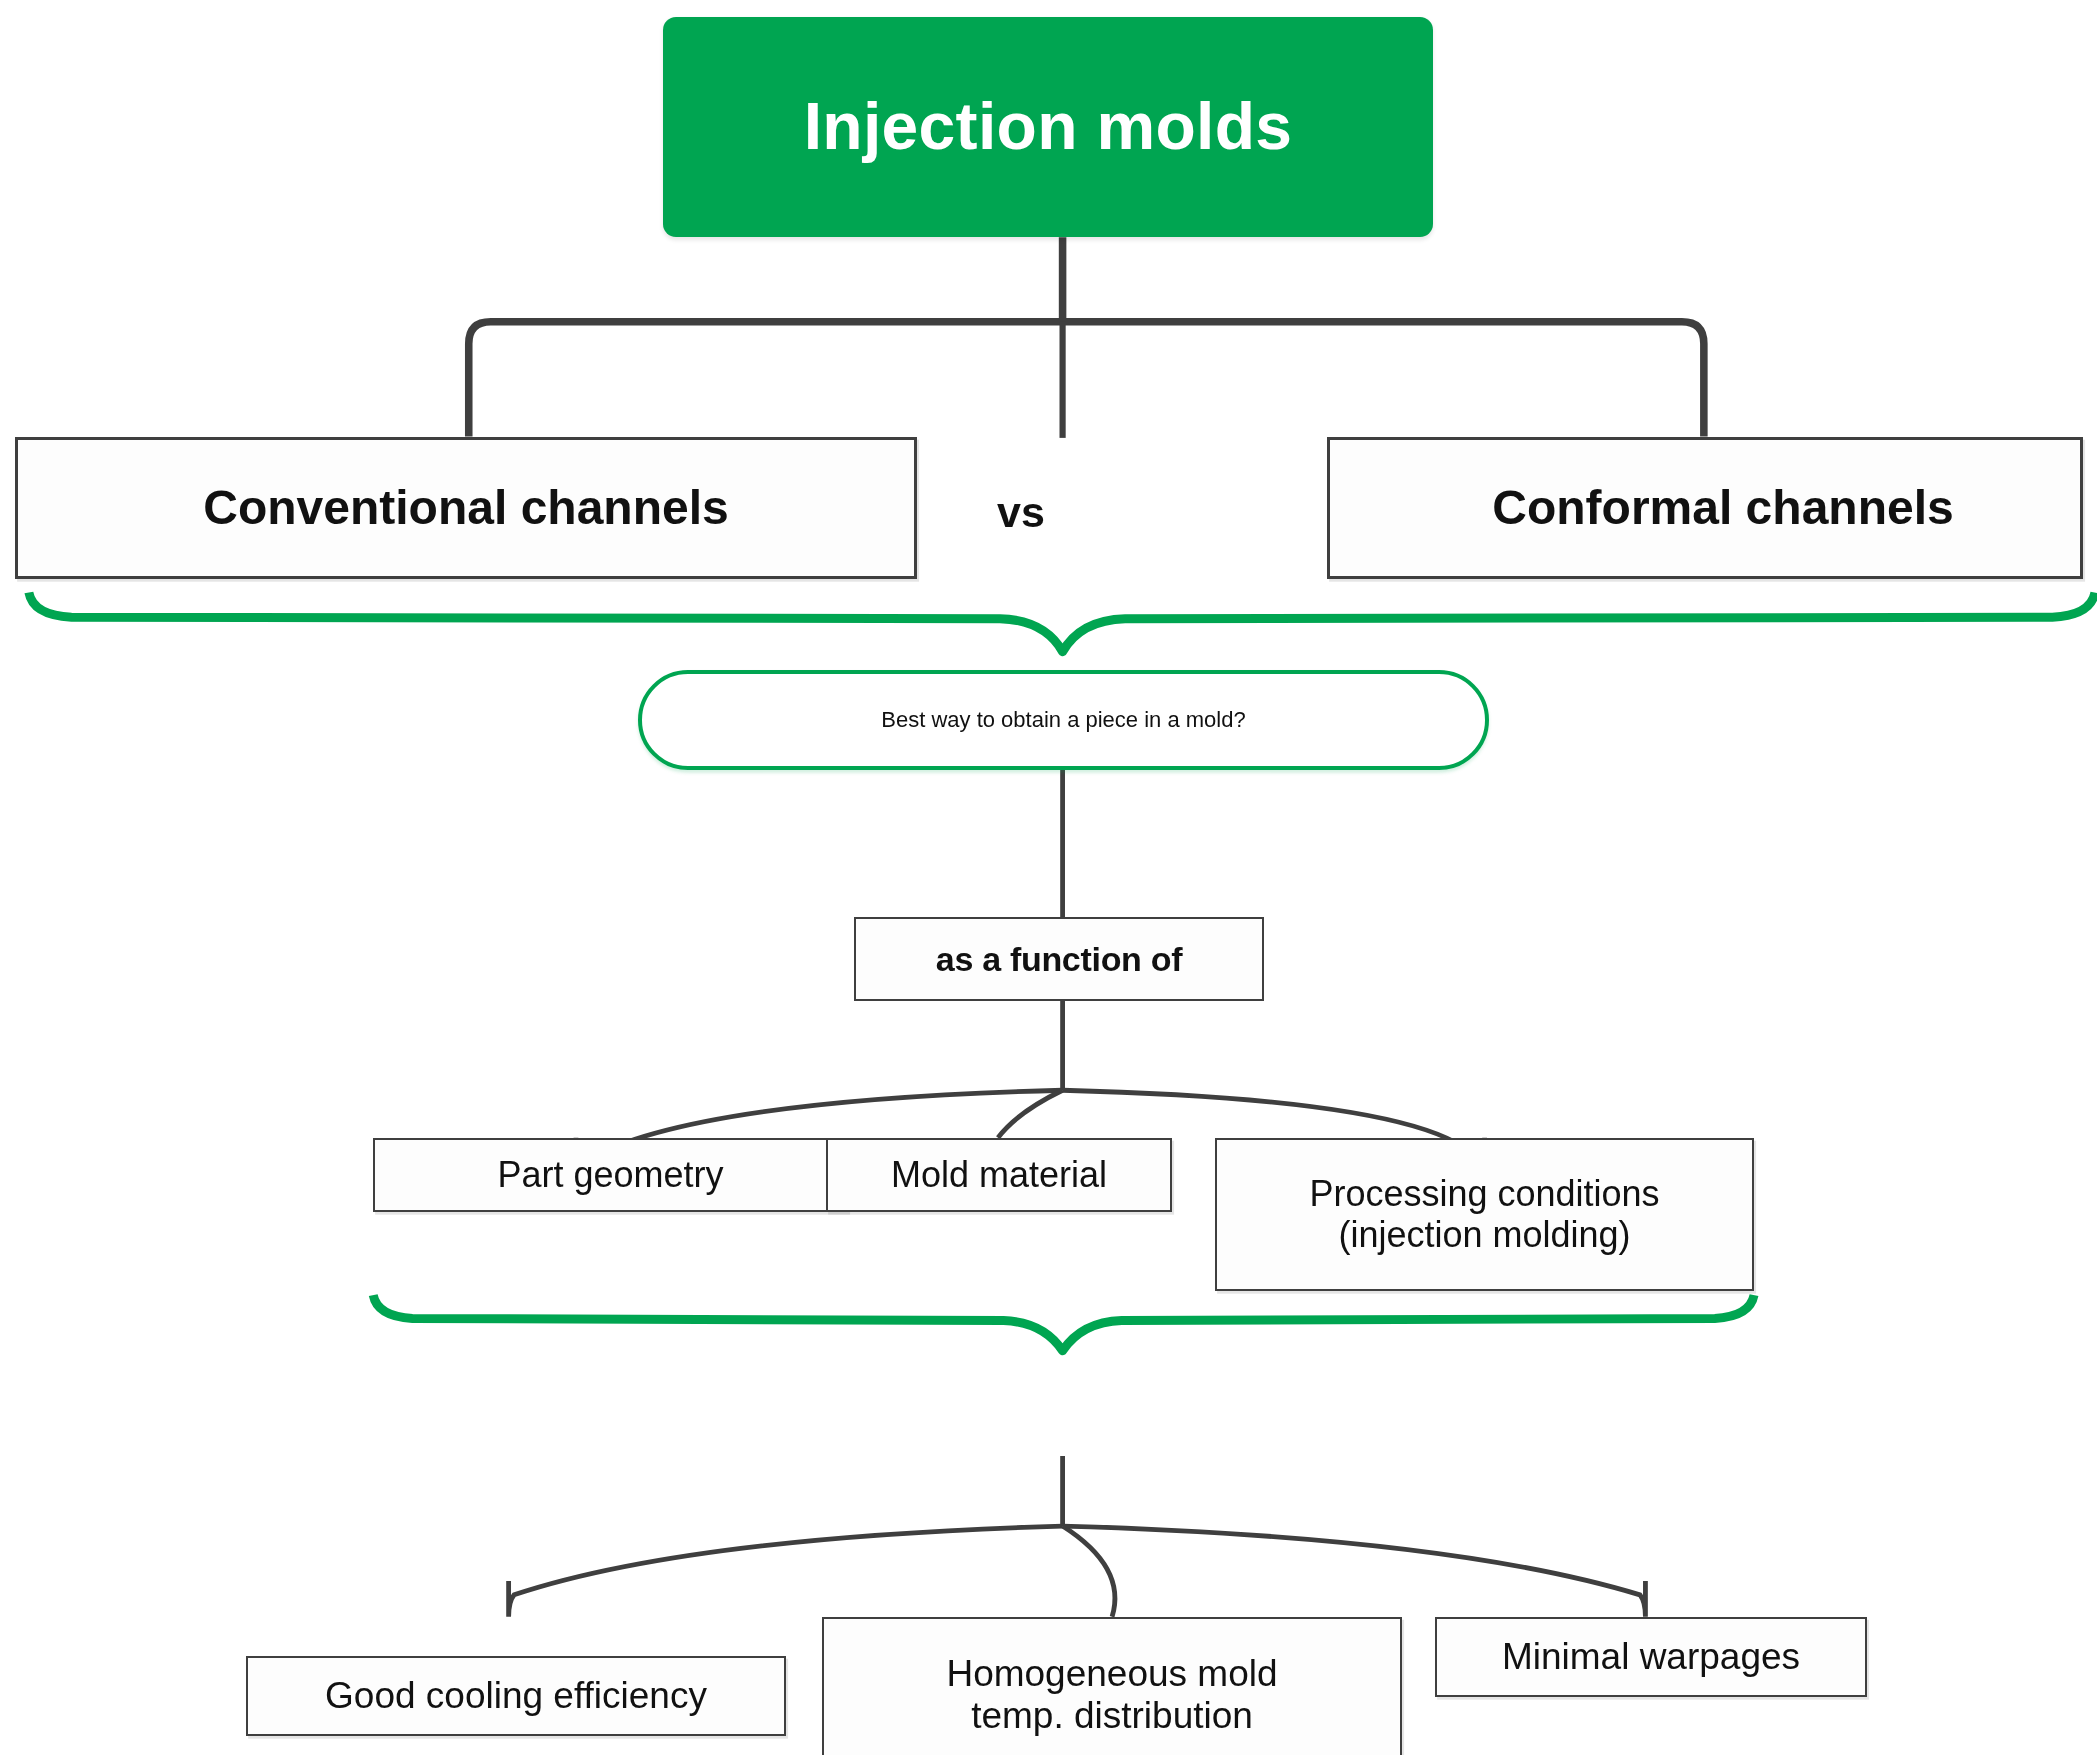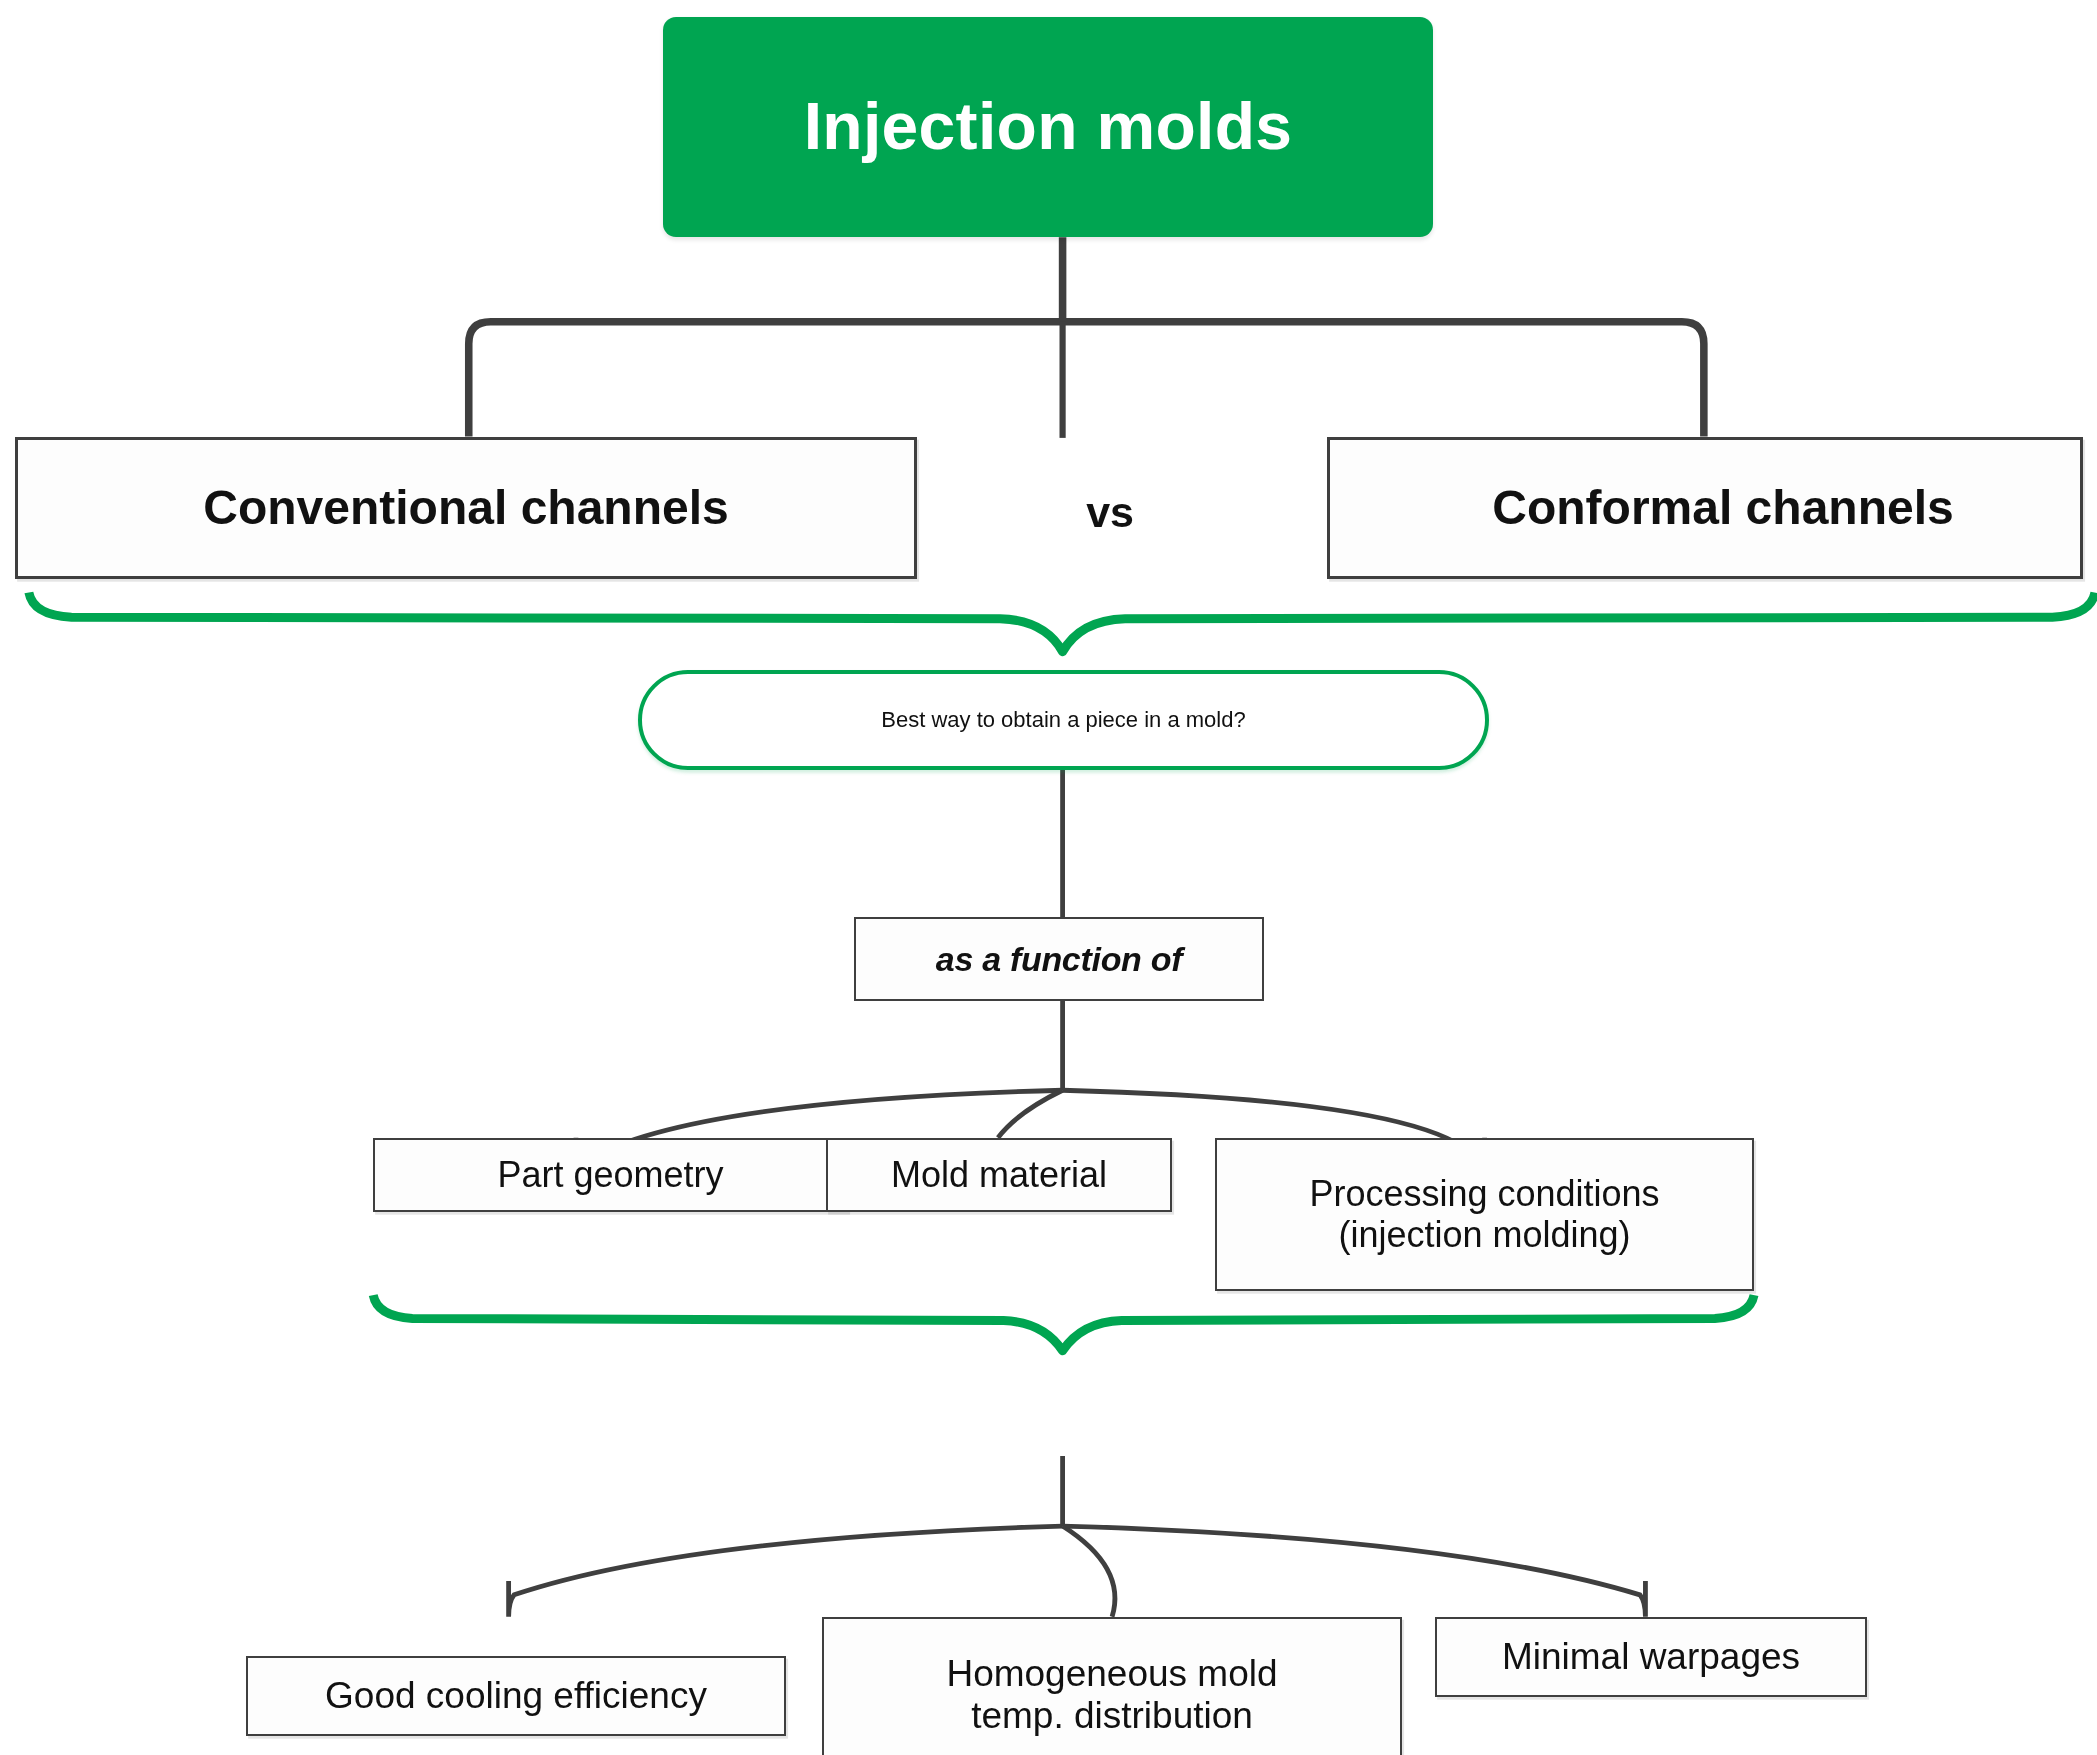--- a/index.html
+++ b/index.html
@@ -17,30 +17,30 @@
   .root{background:#00a551;border-radius:13px;color:#ffffff;
         font-weight:bold;letter-spacing:0.3px;
         box-shadow:0 2.7px 4.1px rgba(0,0,0,.10);}
 
   
   .rect{border:3.4px solid #3f3f3f;background:#fdfdfd;color:#111;
         box-shadow:2.1px 2.7px 0 rgba(0,0,0,.10);}
   .rect.thin{border-width:2.7px;}
 
   
-  .rect2{border:2.7px solid #3f3f3f;background:#fdfdfd;color:#111;font-style:italic;}
+  .rect2{border:2.7px solid #3f3f3f;background:#fdfdfd;color:#111;}
 
   
   .pill{border:4.8px solid #00a551;background:#ffffff;color:#111;border-radius:687px;
         box-shadow:0 2.7px 3.4px rgba(0,165,81,.18);}
 
   .big-title{font-size:66px;}
   .lvl1{font-size:48px;font-weight:bold;}
   .vs{font-size:43px;font-weight:bold;color:#111;position:absolute;
-      display:flex;align-items:center;justify-content:flex-end;}
+      display:flex;align-items:center;justify-content:flex-start;}
   .q{font-size:22px;}
   .fn{font-size:34px;font-weight:bold;letter-spacing:-0.3px;}
   .leaf{font-size:36px;}
   .leaf2{font-size:37px;}
   .satisfy{font-size:33px;letter-spacing:-0.3px;}
 </style>
 </head>
 <body>
 
 <div id="stage">

